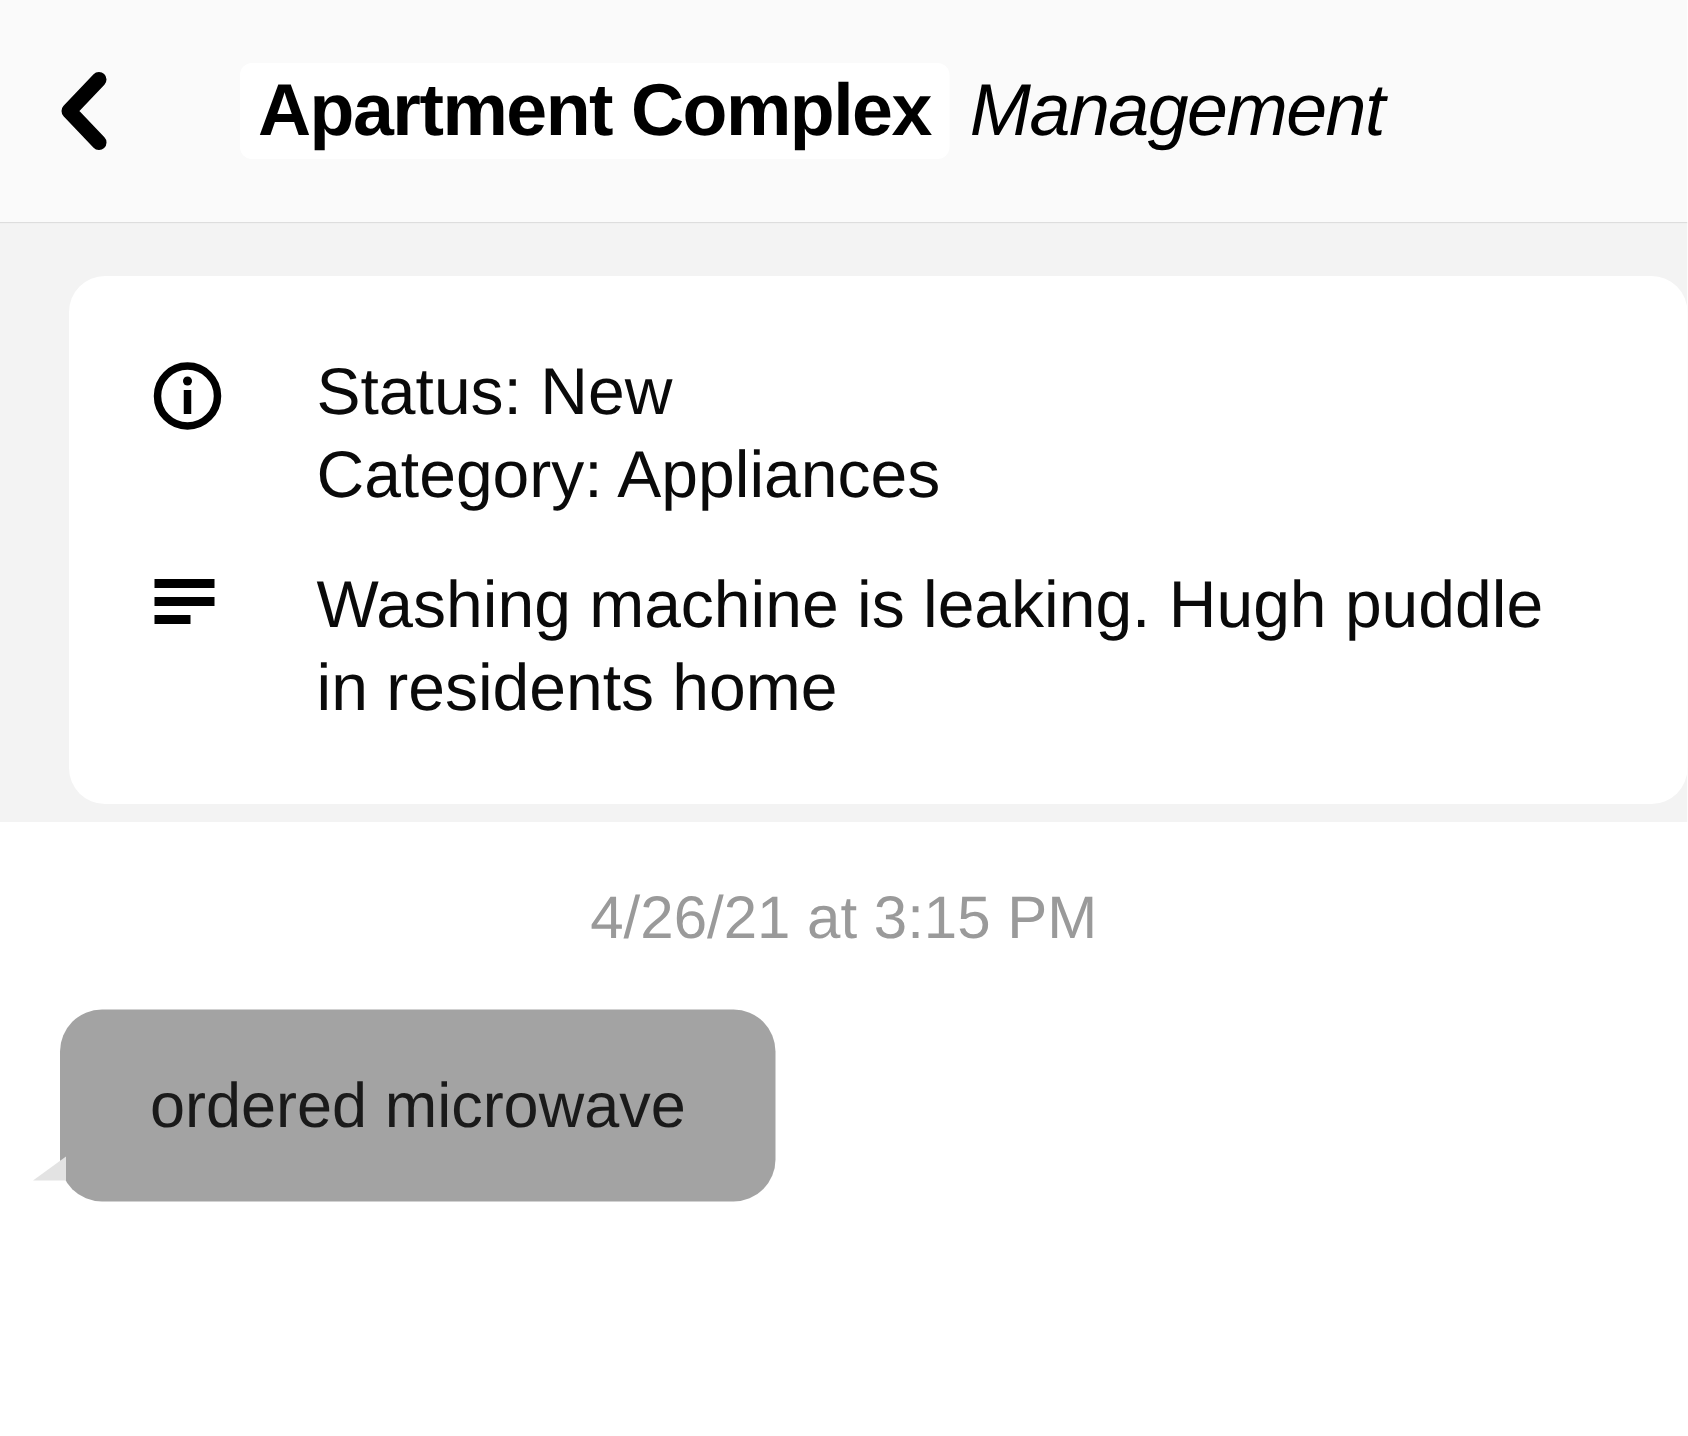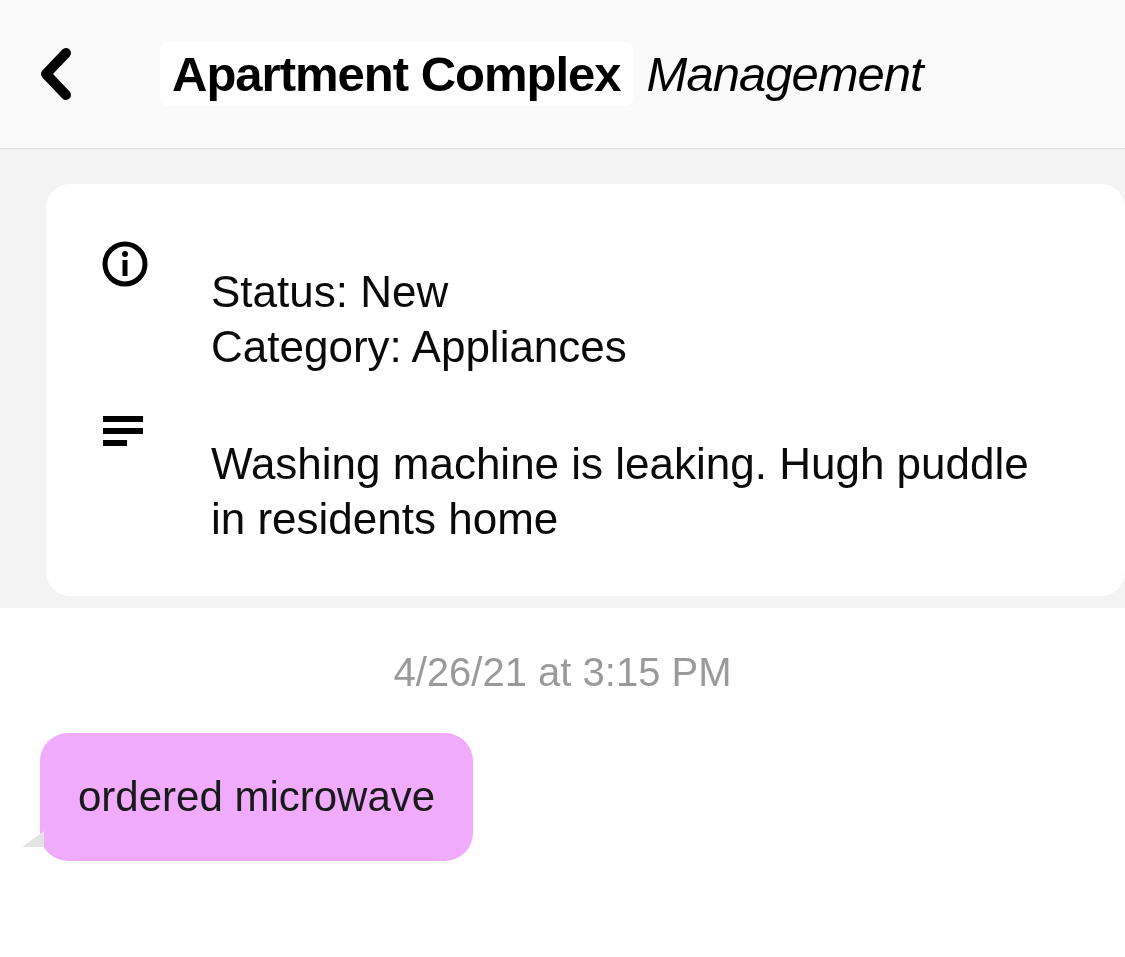--- a/index.html
+++ b/index.html
@@ -70,38 +70,37 @@
   align-items: flex-start;
   justify-content: flex-start;
   padding-top: 6px;
 }
 .text-col {
   flex: 1;
   font-size: 44px;
   line-height: 1.25;
   color: #0a0a0a;
   padding-left: 50px;
-  margin-top: 30px;
 }
 .status-line, .category-line { display: block; }
 .timestamp {
   text-align: center;
   font-size: 40px;
   color: #9a9a9a;
   margin: 42px 0 38px;
 }
 .bubble-wrap {
   display: flex;
   padding-left: 40px;
 }
 .bubble {
   position: relative;
-  background: #f0abfc;
+  background: #a3a3a3;
   border-radius: 28px;
-  padding: 40px 38px;
+  padding: 40px 60px;
   font-size: 42px;
   color: #1a1a1a;
   max-width: 60%;
 }
 .bubble::before {
   content: "";
   position: absolute;
   left: -18px;
   bottom: 14px;
   width: 0;

